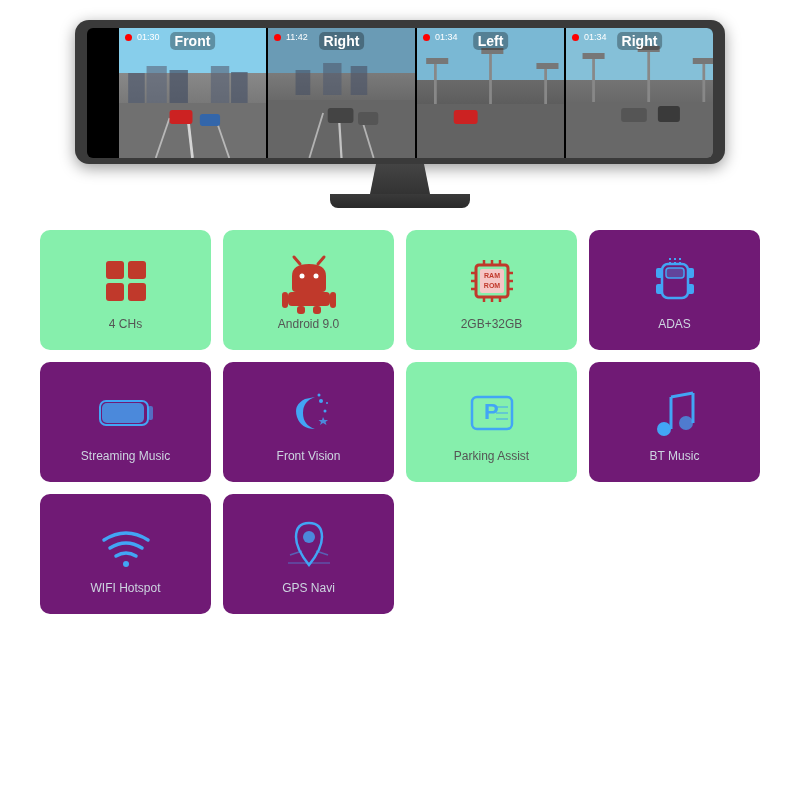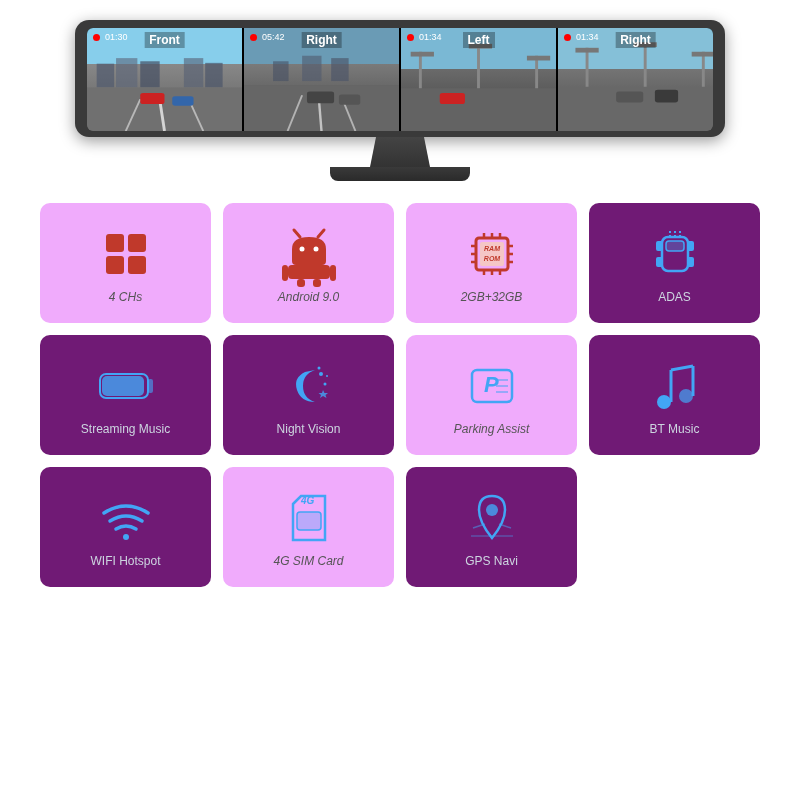--- a/index.html
+++ b/index.html
@@ -33,40 +33,41 @@
       padding: 8px 12px 6px;
       box-shadow: 0 4px 15px rgba(0,0,0,0.4);
     }
 
     .dashcam-screen {
       display: flex;
       gap: 2px;
       background: #000;
       border-radius: 6px;
       overflow: hidden;
-      height: 103px;
+      height: 130px;
+      padding-left: 32px;
     }
 
     .cam-view {
       flex: 1;
       position: relative;
       overflow: hidden;
     }
 
     .cam-label {
       position: absolute;
       top: 4px;
       left: 50%;
       transform: translateX(-50%);
       color: white;
-      font-size: 12px;
+      font-size: 14px;
       font-weight: bold;
       background: rgba(0,0,0,0.3);
       padding: 1px 5px;
-      border-radius: 0;
+      border-radius: 5px;
       white-space: nowrap;
       z-index: 2;
     }
 
     .rec-dot {
       display: inline-block;
       width: 7px;
       height: 7px;
       background: red;
       border-radius: 50%;
@@ -129,21 +130,21 @@
       border-radius: 10px;
       display: flex;
       flex-direction: column;
       align-items: center;
       justify-content: center;
       padding: 18px 10px 12px;
       min-height: 120px;
       cursor: pointer;
     }
 
-    .feature-card.light { background: #f0abfc; font-style: italic; }
+    .feature-card.light { background: #86efac; }
     .feature-card.dark { background: #701a75; }
 
     .feature-icon {
       width: 52px;
       height: 52px;
       display: flex;
       align-items: center;
       justify-content: center;
       margin-bottom: 10px;
     }
@@ -191,21 +192,21 @@
 
             <rect x="55" y="82" width="25" height="14" rx="3" fill="#cc2222"></rect>
             <rect x="88" y="86" width="22" height="12" rx="3" fill="#3366aa"></rect>
           </svg>
         </div>
 
         <div class="cam-view cam-rear">
           <div class="cam-bg"></div>
           <div class="rec-time">
             <span class="rec-dot"></span>
-              <span>05:42</span>
+              <span>11:42</span>
           </div>
           <div class="cam-label">Right</div>
           <svg width="100%" height="100%" style="position:absolute;top:0;left:0;" viewBox="0 0 160 130" preserveAspectRatio="none">
             <rect x="0" y="72" width="160" height="58" fill="#666"></rect>
             <line x1="80" y1="130" x2="77" y2="85" stroke="white" stroke-width="2.5" opacity="0.6"></line>
             <line x1="45" y1="130" x2="60" y2="85" stroke="white" stroke-width="2" opacity="0.5"></line>
             <line x1="115" y1="130" x2="100" y2="85" stroke="white" stroke-width="2" opacity="0.5"></line>
             <rect x="30" y="42" width="16" height="25" fill="rgba(70,80,100,0.6)"></rect>
             <rect x="60" y="35" width="20" height="32" fill="rgba(80,90,110,0.6)"></rect>
             <rect x="90" y="38" width="18" height="29" fill="rgba(75,85,105,0.65)"></rect>
@@ -370,21 +371,21 @@
         <path d="M32 10 Q20 14 20 26 Q20 38 32 42 Q18 42 14 30 Q10 18 22 12 Z" fill="#42a5f5"></path>
 
         <circle cx="38" cy="14" r="2" fill="#42a5f5"></circle>
         <circle cx="42" cy="24" r="1.5" fill="#42a5f5"></circle>
         <circle cx="36" cy="8" r="1.5" fill="#42a5f5"></circle>
         <circle cx="44" cy="16" r="1" fill="#42a5f5"></circle>
 
         <path d="M40 30 L41.5 33 L45 33 L42.5 35 L43.5 38 L40 36 L37 38 L38 35 L35.5 33 L39 33 Z" fill="#42a5f5" opacity="0.8"></path>
       </svg>
     </div>
-    <span class="feature-label">Night Vision</span>
+    <span class="feature-label">Front Vision</span>
   </div>
 
   <div class="feature-card light">
     <div class="feature-icon">
       <svg width="52" height="52" viewBox="0 0 52 52">
 
         <rect x="6" y="10" width="40" height="32" rx="5" fill="none" stroke="#42a5f5" stroke-width="2.5"></rect>
 
         <text x="18" y="32" font-size="22" font-weight="bold" fill="#42a5f5">P</text>
 
@@ -416,33 +417,20 @@
       <svg width="52" height="42" viewBox="0 0 52 42">
         <path d="M4 16 Q26 2 48 16" fill="none" stroke="#42a5f5" stroke-width="3.5" stroke-linecap="round"></path>
         <path d="M10 24 Q26 14 42 24" fill="none" stroke="#42a5f5" stroke-width="3.5" stroke-linecap="round"></path>
         <path d="M16 32 Q26 26 36 32" fill="none" stroke="#42a5f5" stroke-width="3.5" stroke-linecap="round"></path>
         <circle cx="26" cy="40" r="3" fill="#42a5f5"></circle>
       </svg>
     </div>
     <span class="feature-label">WIFI Hotspot</span>
   </div>
 
-  <div class="feature-card light">
-    <div class="feature-icon">
-      <svg width="44" height="52" viewBox="0 0 44 52">
-
-        <path d="M6 12 L14 4 L38 4 L38 48 L6 48 Z" fill="none" stroke="#42a5f5" stroke-width="2.5"></path>
-
-        <rect x="10" y="20" width="24" height="18" rx="3" fill="rgba(66,165,245,0.3)" stroke="#42a5f5" stroke-width="1.5"></rect>
-
-        <text x="14" y="12" font-size="10" font-weight="bold" fill="#42a5f5">4G</text>
-      </svg>
-    </div>
-    <span class="feature-label">4G SIM Card</span>
-  </div>
 
   <div class="feature-card dark">
     <div class="feature-icon">
       <svg width="50" height="52" viewBox="0 0 50 52">
 
         <path d="M25 4 Q38 4 38 18 Q38 30 25 46 Q12 30 12 18 Q12 4 25 4 Z" fill="none" stroke="#42a5f5" stroke-width="2.5"></path>
         <circle cx="25" cy="18" r="6" fill="#42a5f5" opacity="0.8"></circle>
 
         <line x1="6" y1="36" x2="18" y2="32" stroke="#42a5f5" stroke-width="1.5" opacity="0.5"></line>
         <line x1="32" y1="32" x2="44" y2="36" stroke="#42a5f5" stroke-width="1.5" opacity="0.5"></line>

